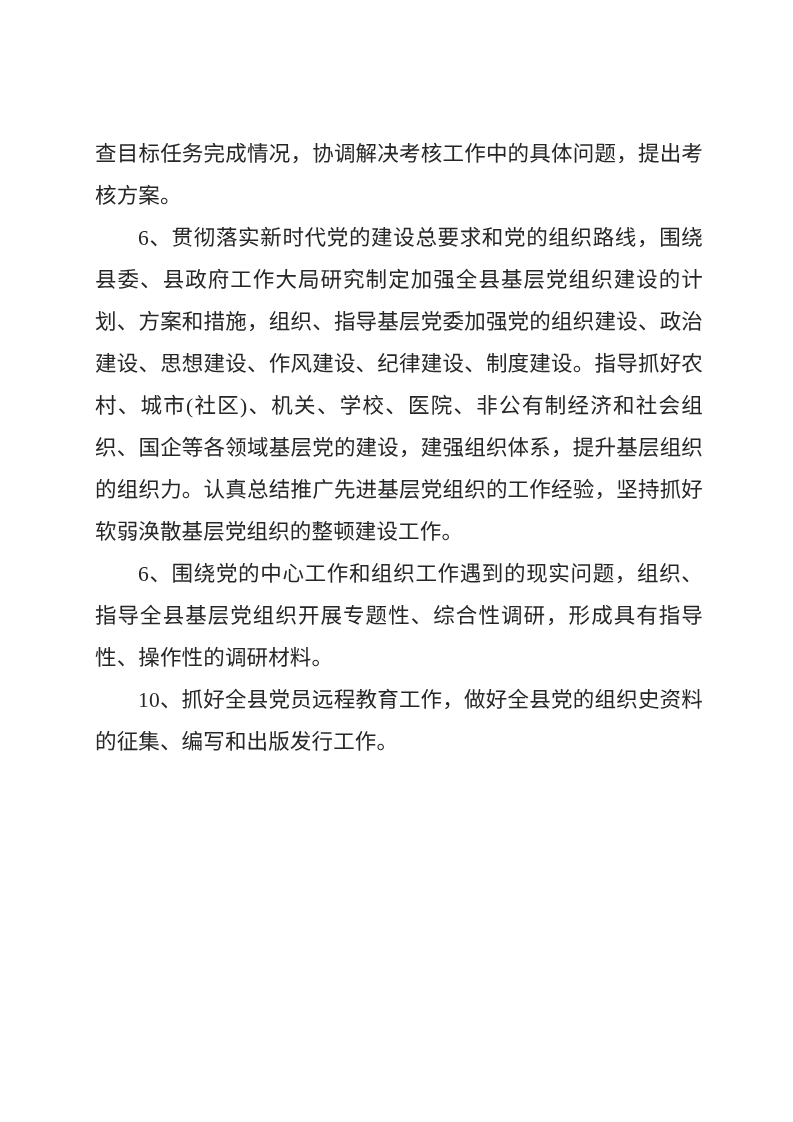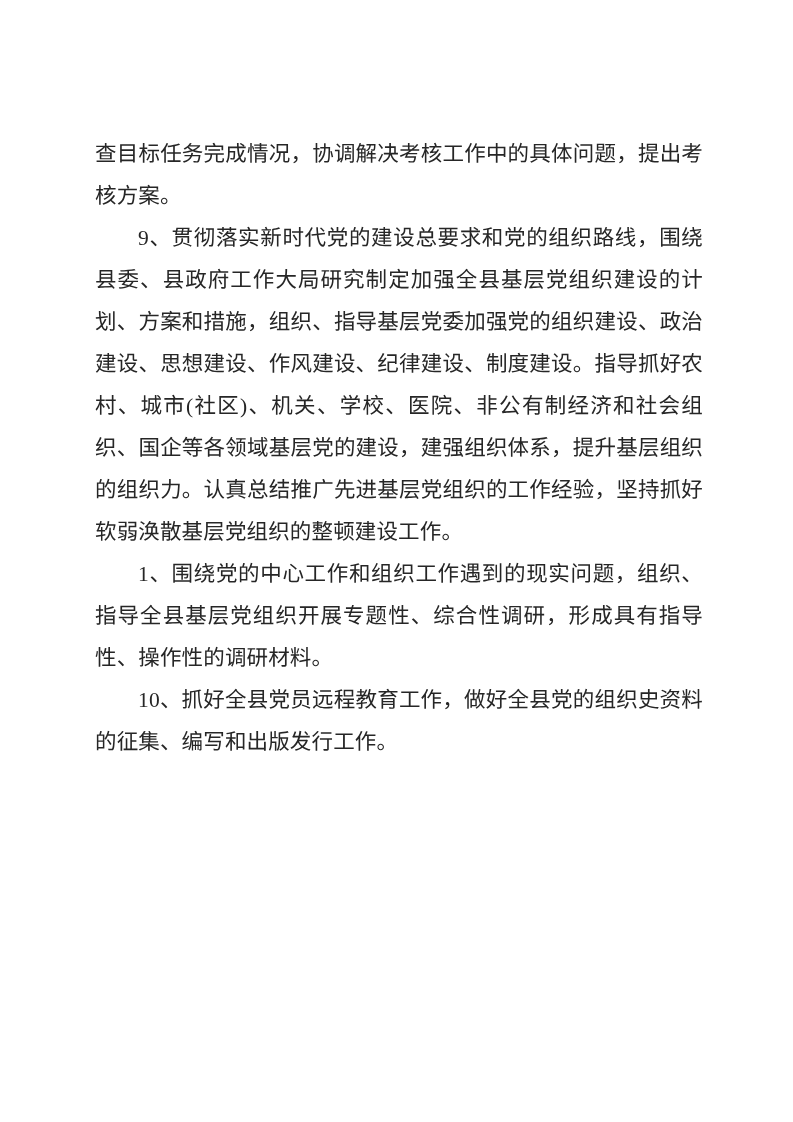--- a/index.html
+++ b/index.html
@@ -40,17 +40,17 @@
   .content p.no-indent {
     text-indent: 0;
   }
 </style>
 </head>
 <body>
 
 <div class="page">
   <div class="content">
     <p class="no-indent">查目标任务完成情况，协调解决考核工作中的具体问题，提出考核方案。</p>
-    <p class="indent">9、贯彻落实新时代党的建设总要求和党的组织路线，围绕县委、县政府工作大局研究制定加强全县基层党组织建设的计划、方案和措施，组织、指导基层党委加强党的组织建设、政治建设、思想建设、作风建设、纪律建设、制度建设。指导抓好农村、城市(社区)、机关、学校、医院、非公有制经济和社会组织、国企等各领域基层党的建设，建强组织体系，提升基层组织的组织力。认真总结推广先进基层党组织的工作经验，坚持抓好软弱涣散基层党组织的整顿建设工作。</p>
-    <p class="indent">1、围绕党的中心工作和组织工作遇到的现实问题，组织、指导全县基层党组织开展专题性、综合性调研，形成具有指导性、操作性的调研材料。</p>
+    <p class="indent">6、贯彻落实新时代党的建设总要求和党的组织路线，围绕县委、县政府工作大局研究制定加强全县基层党组织建设的计划、方案和措施，组织、指导基层党委加强党的组织建设、政治建设、思想建设、作风建设、纪律建设、制度建设。指导抓好农村、城市(社区)、机关、学校、医院、非公有制经济和社会组织、国企等各领域基层党的建设，建强组织体系，提升基层组织的组织力。认真总结推广先进基层党组织的工作经验，坚持抓好软弱涣散基层党组织的整顿建设工作。</p>
+    <p class="indent">6、围绕党的中心工作和组织工作遇到的现实问题，组织、指导全县基层党组织开展专题性、综合性调研，形成具有指导性、操作性的调研材料。</p>
     <p class="indent">10、抓好全县党员远程教育工作，做好全县党的组织史资料的征集、编写和出版发行工作。</p>
   </div>
 </div>
 
 </body></html>

